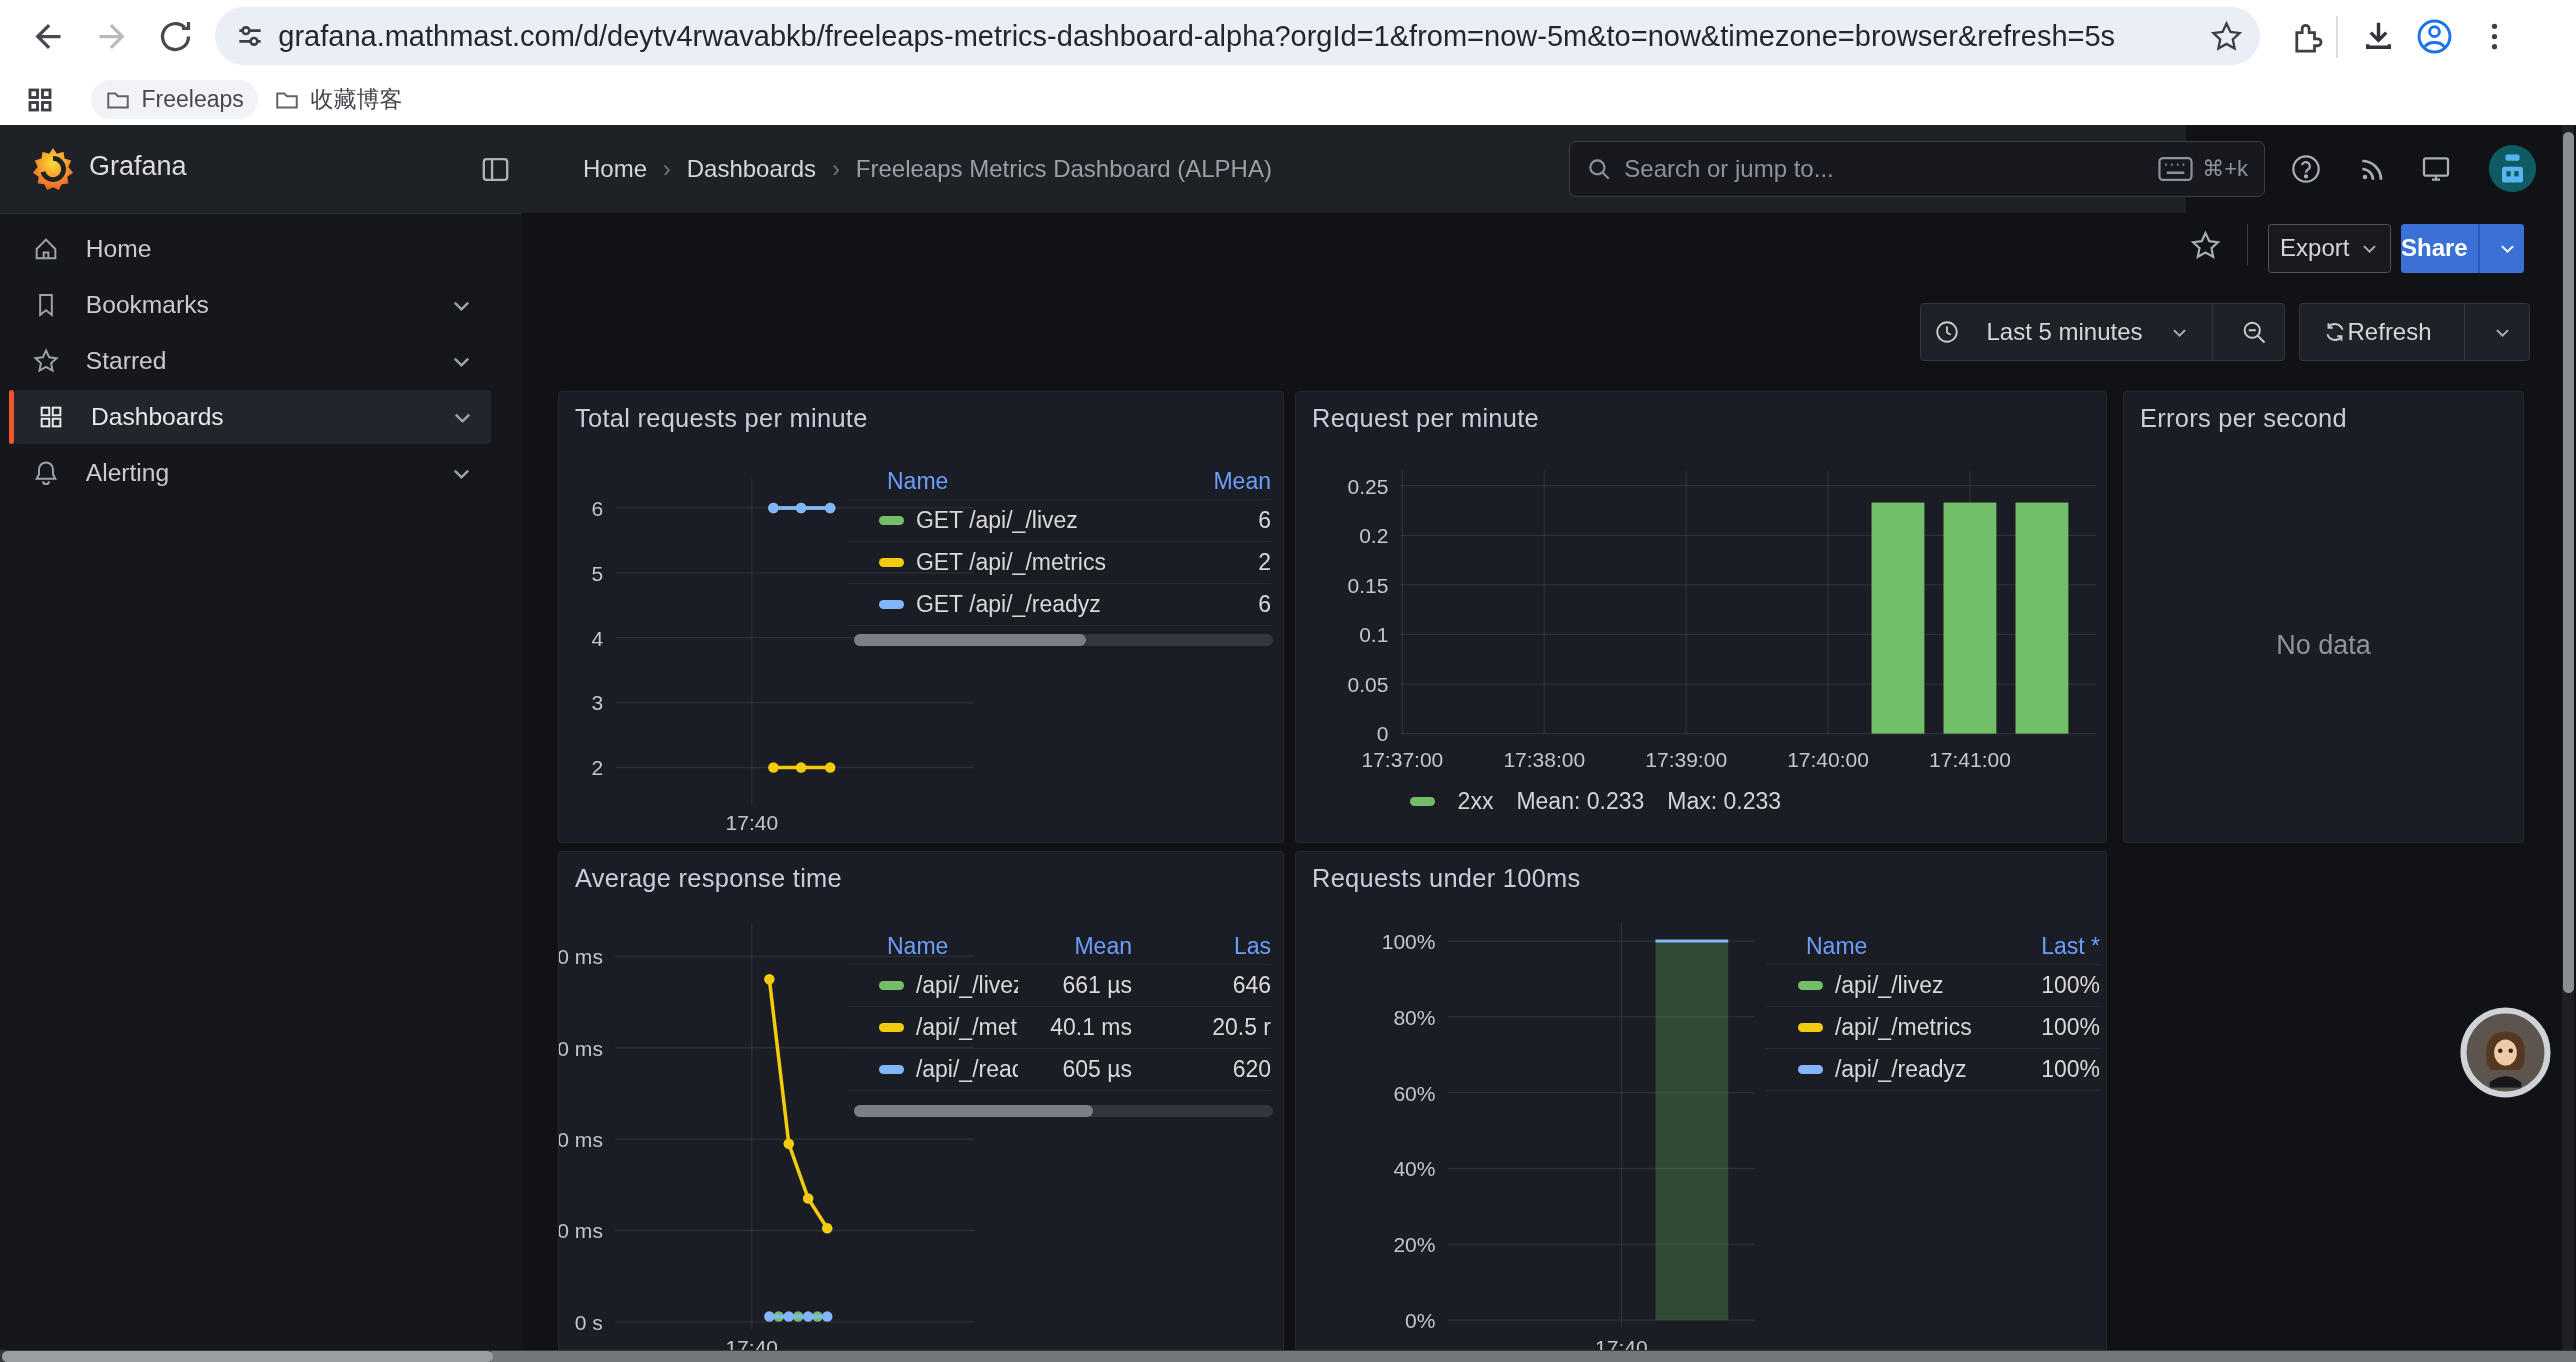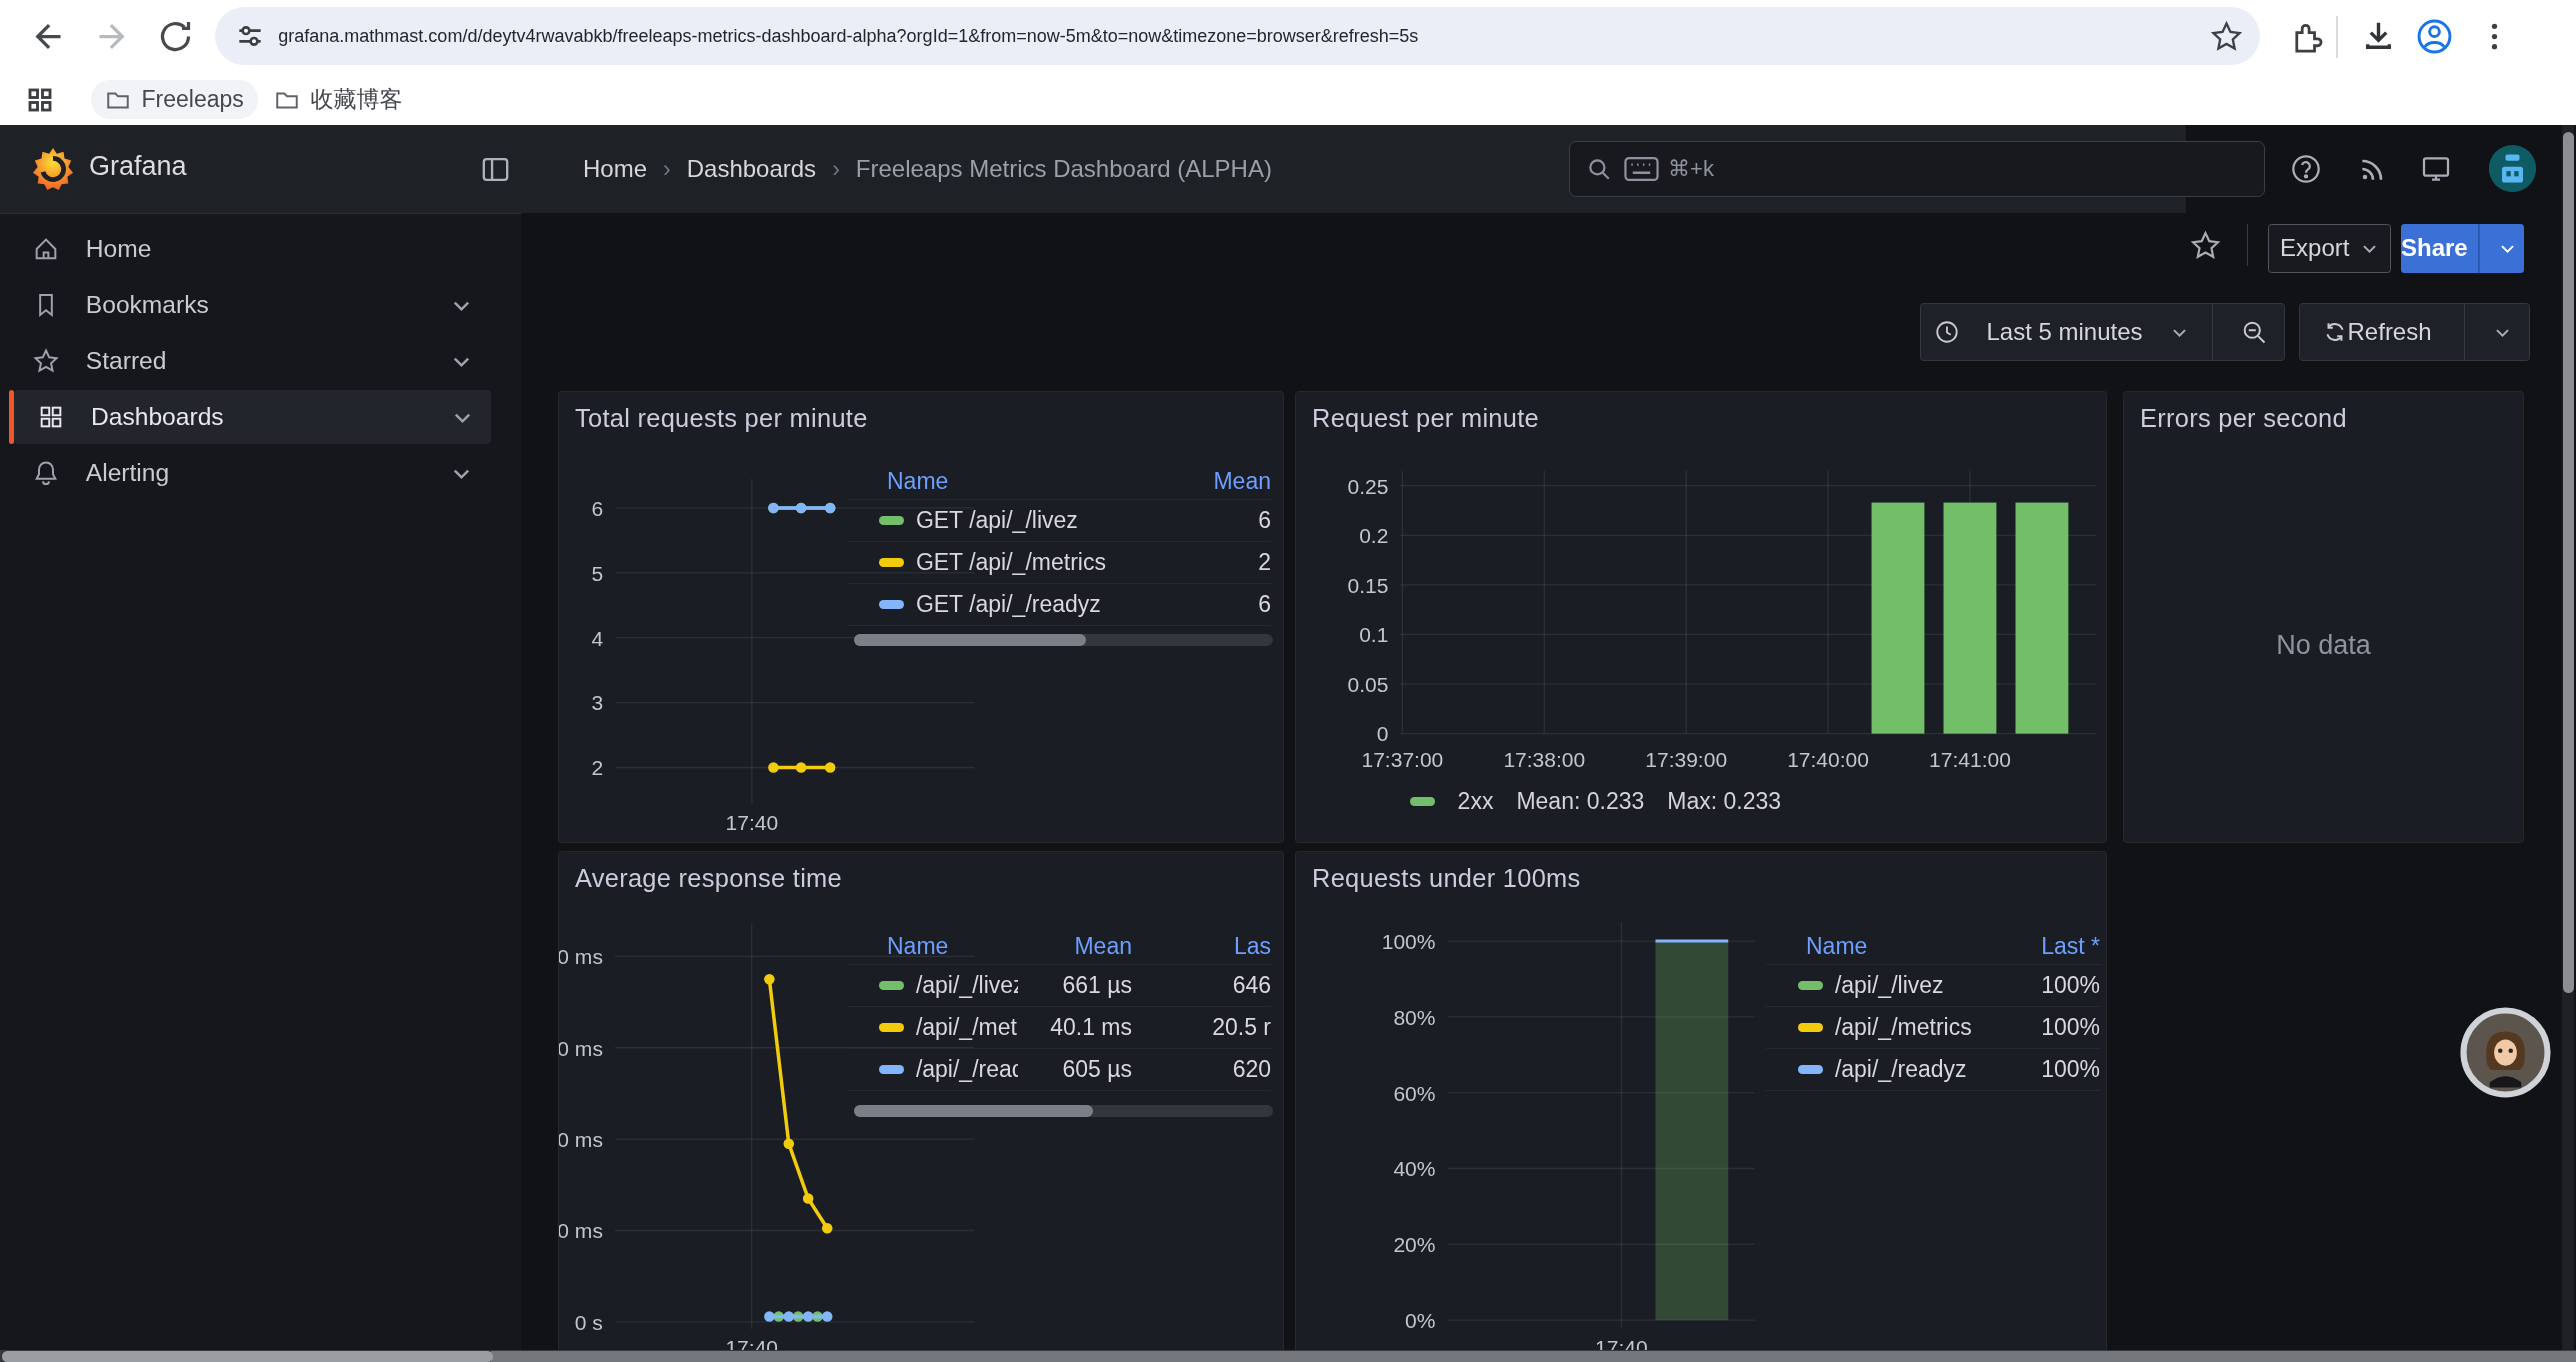--- a/index.html
+++ b/index.html
@@ -5,21 +5,21 @@
   html,body{margin:0;padding:0;background:#000;}
   .screen{position:relative;width:2576px;height:1363px;overflow:hidden;
     font-family:"Liberation Sans",sans-serif;background:#101216;}
   .abs{position:absolute;}
 
   
   .chrome-top{position:absolute;left:0;top:0;width:2576px;height:74px;background:#ffffff;}
   .nav-btn{position:absolute;top:8.8px;width:56px;height:56px;display:flex;align-items:center;justify-content:center;border-radius:50%;}
   .urlbar{position:absolute;left:215px;top:7px;width:2045px;height:58px;background:#e9eef7;border-radius:29px;
     display:flex;align-items:center;}
-  .url-text{font-size:18px;color:#24262b;white-space:nowrap;overflow:hidden;margin-left:12.3px;flex:1;}
+  .url-text{font-size:29px;color:#24262b;white-space:nowrap;overflow:hidden;margin-left:12.3px;flex:1;}
   .bmbar{position:absolute;left:0;top:74px;width:2576px;height:51px;background:#ffffff;}
   .bm-chip{position:absolute;top:6.1px;height:39px;display:flex;align-items:center;gap:10.5px;padding:0 14px;border-radius:19px;
     font-size:23px;color:#44474c;}
   .chip-bg{background:#f1f3f6;}
   .vdiv-l{position:absolute;width:1.8px;background:#dadce0;}
 
   
   .gf-header{position:absolute;left:0;top:125px;width:2154px;height:88px;background:#1e2126;border-bottom:0.9px solid #2b2e35;padding-left:32px;}
   .gf-sidebar{position:absolute;left:0;top:213px;width:521px;height:1149px;background:#16171c;}
   .gf-canvas{position:absolute;left:521px;top:213px;width:2055px;height:1149px;background:#101216;}
@@ -186,20 +186,21 @@
       <span class="crumb">Dashboards</span>
       <span class="crumb-sep">›</span>
       <span class="crumb-cur">Freeleaps Metrics Dashboard (ALPHA)</span>
     </div>
 
     <div class="searchbox">
       <svg width="26" height="26" viewBox="0 0 48 48" fill="none" stroke="#8d939e" stroke-width="4">
           <circle cx="21" cy="21" r="13"></circle>
           <path d="M31 31 L42 42"></path>
         </svg>
+      <span class="search-ph">Search or jump to...</span>
       <span class="kbd">
         <svg width="35" height="26" viewBox="0 0 48 34" fill="none" stroke="#8d939e" stroke-width="3">
             <rect x="2" y="2" width="44" height="30" rx="5"></rect>
             <path d="M10 11 h2 M18 11 h2 M26 11 h2 M34 11 h2 M12 22 h24" stroke-width="3.4"></path>
           </svg>
         <span>⌘+k</span>
       </span>
     </div>
 
     <div class="hicon" style="left:2290px">

